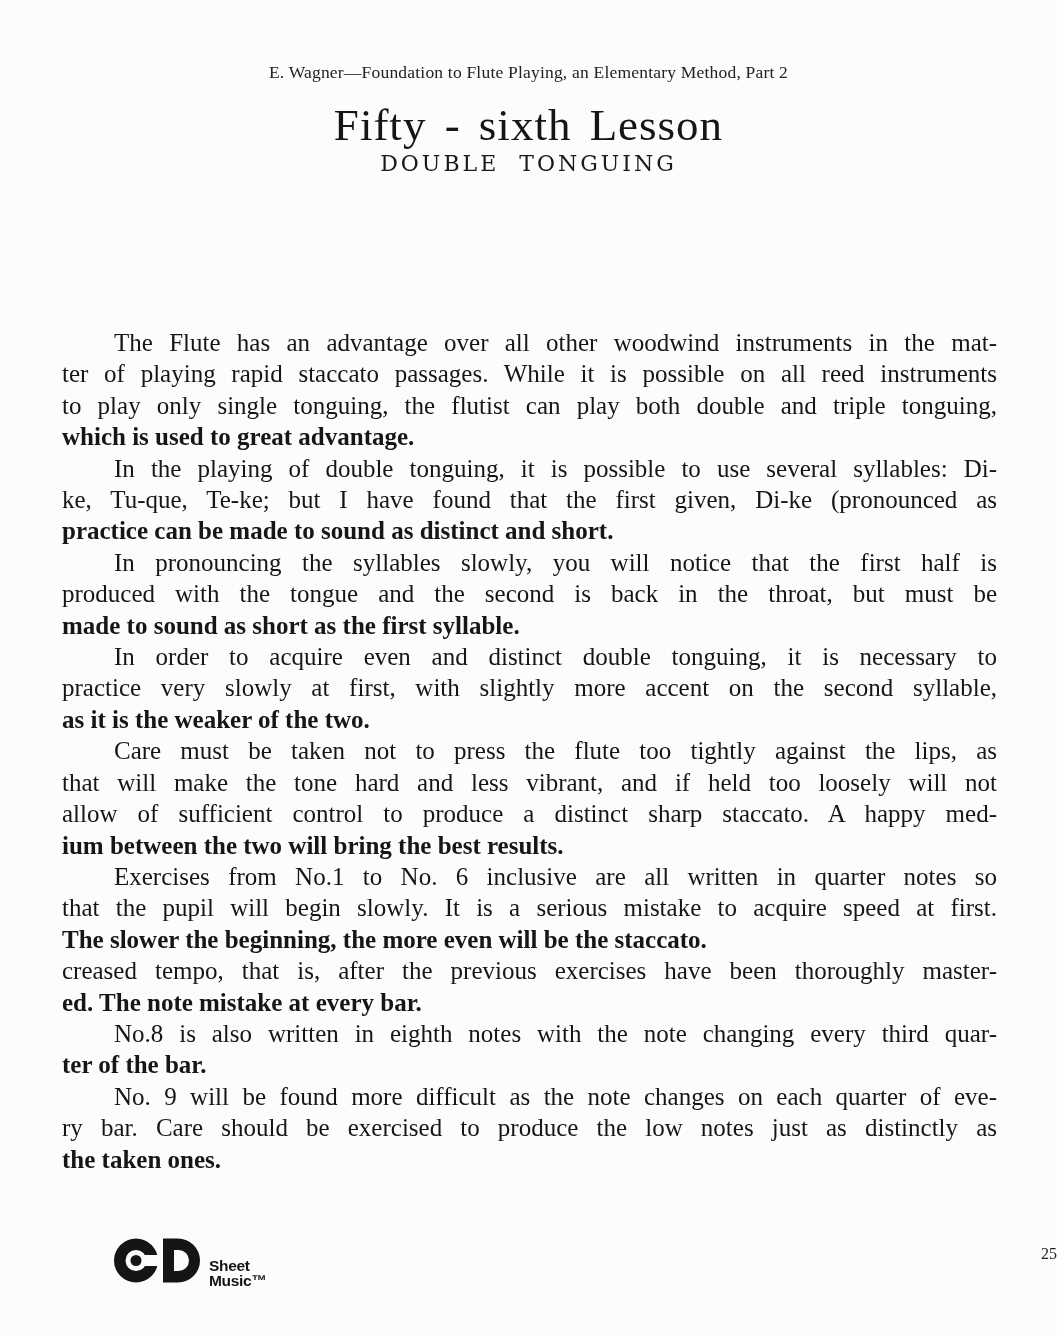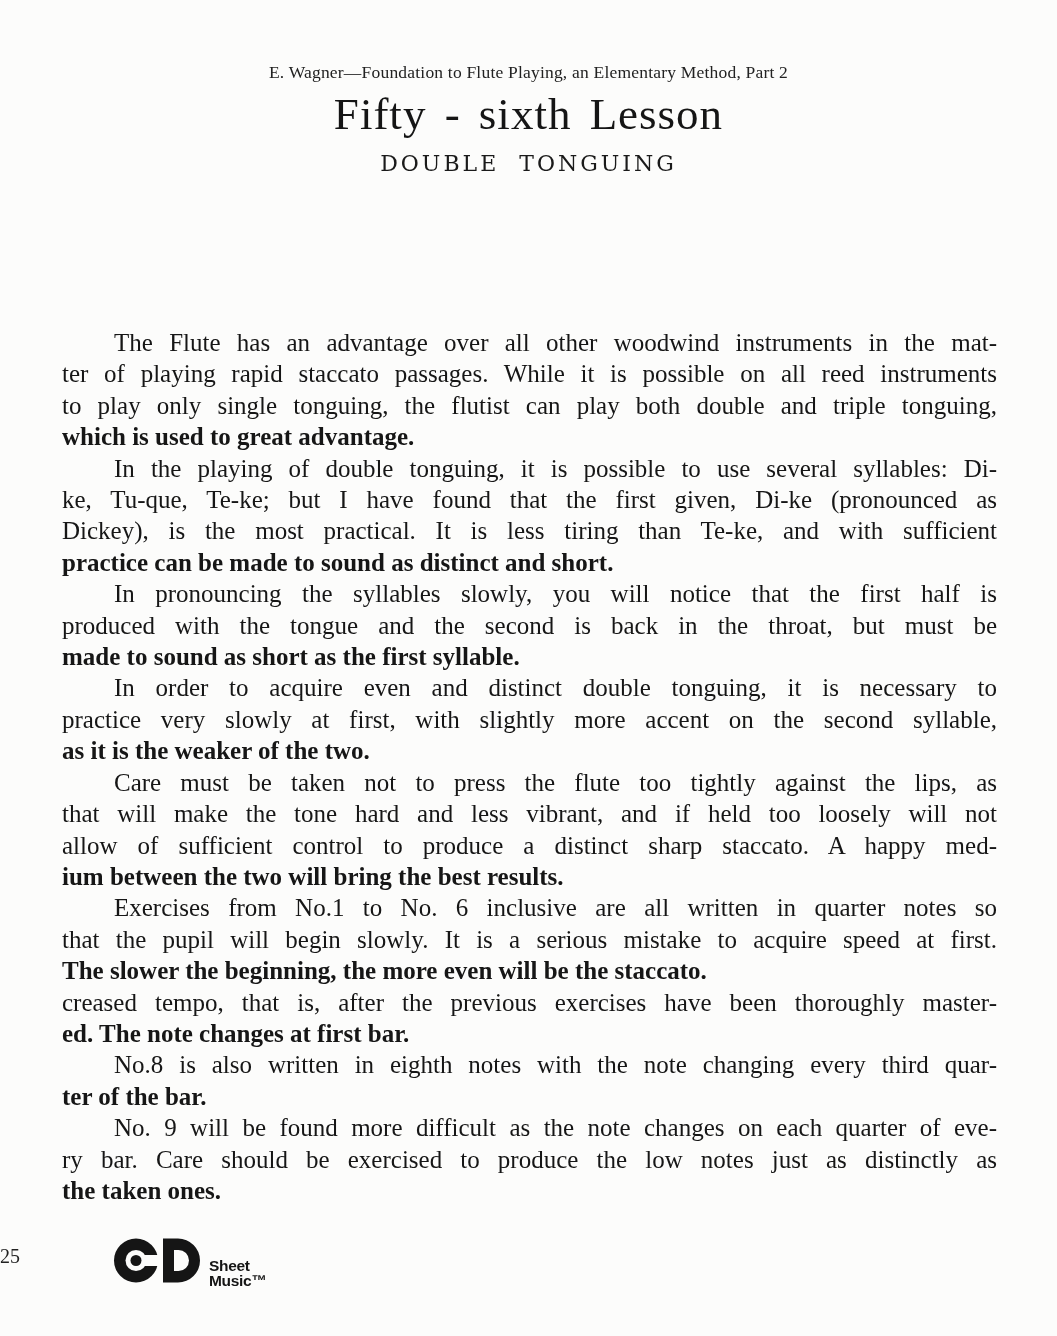--- a/index.html
+++ b/index.html
@@ -22,21 +22,21 @@
     top: 62px;
     left: 0;
     width: 100%;
     text-align: center;
     font-size: 17.5px;
     letter-spacing: 0.2px;
     color: #222;
   }
   .lesson-title {
     position: absolute;
-    top: 88px;
+    top: 99px;
     left: 0;
     width: 100%;
     text-align: center;
     font-size: 45px;
     font-weight: normal;
     letter-spacing: 1px;
     word-spacing: 6px;
     color: #151515;
   }
   .lesson-subtitle {
@@ -90,22 +90,22 @@
     letter-spacing: -0.3px;
     color: #151515;
     margin-left: 2px;
     margin-top: 6px;
   }
   .page-number {
     position: absolute;
     top: 1245px;
     left: 0;
     width: 100%;
-    text-align: left;
-    font-size: 20px;
+    text-align: right;
+    font-size: 16px;
     color: #222;
   }
 </style>
 </head>
 <body>
 
 <div class="page">
 
   <div class="running-header">E. Wagner—Foundation to Flute Playing, an Elementary Method, Part 2</div>
 
@@ -113,37 +113,36 @@
 
   <div class="lesson-subtitle">DOUBLE TONGUING</div>
 
   <div class="body-text">
       <div class="line first">The Flute has an advantage over all other woodwind instruments in the mat-</div>
       <div class="line">ter of playing rapid staccato passages. While it is possible on all reed instruments</div>
       <div class="line">to play only single tonguing, the flutist can play both double and triple tonguing,</div>
       <div class="line last">which is used to great advantage.</div>
       <div class="line first">In the playing of double tonguing, it is possible to use several syllables: Di-</div>
       <div class="line">ke, Tu-que, Te-ke; but I have found that the first given, Di-ke (pronounced as</div>
-      <div class="line">Dickey), is the most practical. It is less tiring than Te-ke, and with sufficient</div>
       <div class="line last">practice can be made to sound as distinct and short.</div>
       <div class="line first">In pronouncing the syllables slowly, you will notice that the first half is</div>
       <div class="line">produced with the tongue and the second is back in the throat, but must be</div>
       <div class="line last">made to sound as short as the first syllable.</div>
       <div class="line first">In order to acquire even and distinct double tonguing, it is necessary to</div>
       <div class="line">practice very slowly at first, with slightly more accent on the second syllable,</div>
       <div class="line last">as it is the weaker of the two.</div>
       <div class="line first">Care must be taken not to press the flute too tightly against the lips, as</div>
       <div class="line">that will make the tone hard and less vibrant, and if held too loosely will not</div>
       <div class="line">allow of sufficient control to produce a distinct sharp staccato. A happy med-</div>
       <div class="line last">ium between the two will bring the best results.</div>
       <div class="line first">Exercises from No.1 to No. 6 inclusive are all written in quarter notes so</div>
       <div class="line">that the pupil will begin slowly. It is a serious mistake to acquire speed at first.</div>
       <div class="line last">The slower the beginning, the more even will be the staccato.</div>
       <div class="line">creased tempo, that is, after the previous exercises have been thoroughly master-</div>
-      <div class="line last">ed. The note changes at first bar.</div>
+      <div class="line last">ed. The note mistake at every bar.</div>
       <div class="line first">No.8 is also written in eighth notes with the note changing every third quar-</div>
       <div class="line last">ter of the bar.</div>
       <div class="line first">No. 9 will be found more difficult as the note changes on each quarter of eve-</div>
       <div class="line">ry bar. Care should be exercised to produce the low notes just as distinctly as</div>
       <div class="line last">the taken ones.</div>
     </div>
 
   <div class="footer-logo">
     <span class="logo-mark">
       <svg width="94" height="47" viewBox="0 0 94 47" xmlns="http://www.w3.org/2000/svg">

